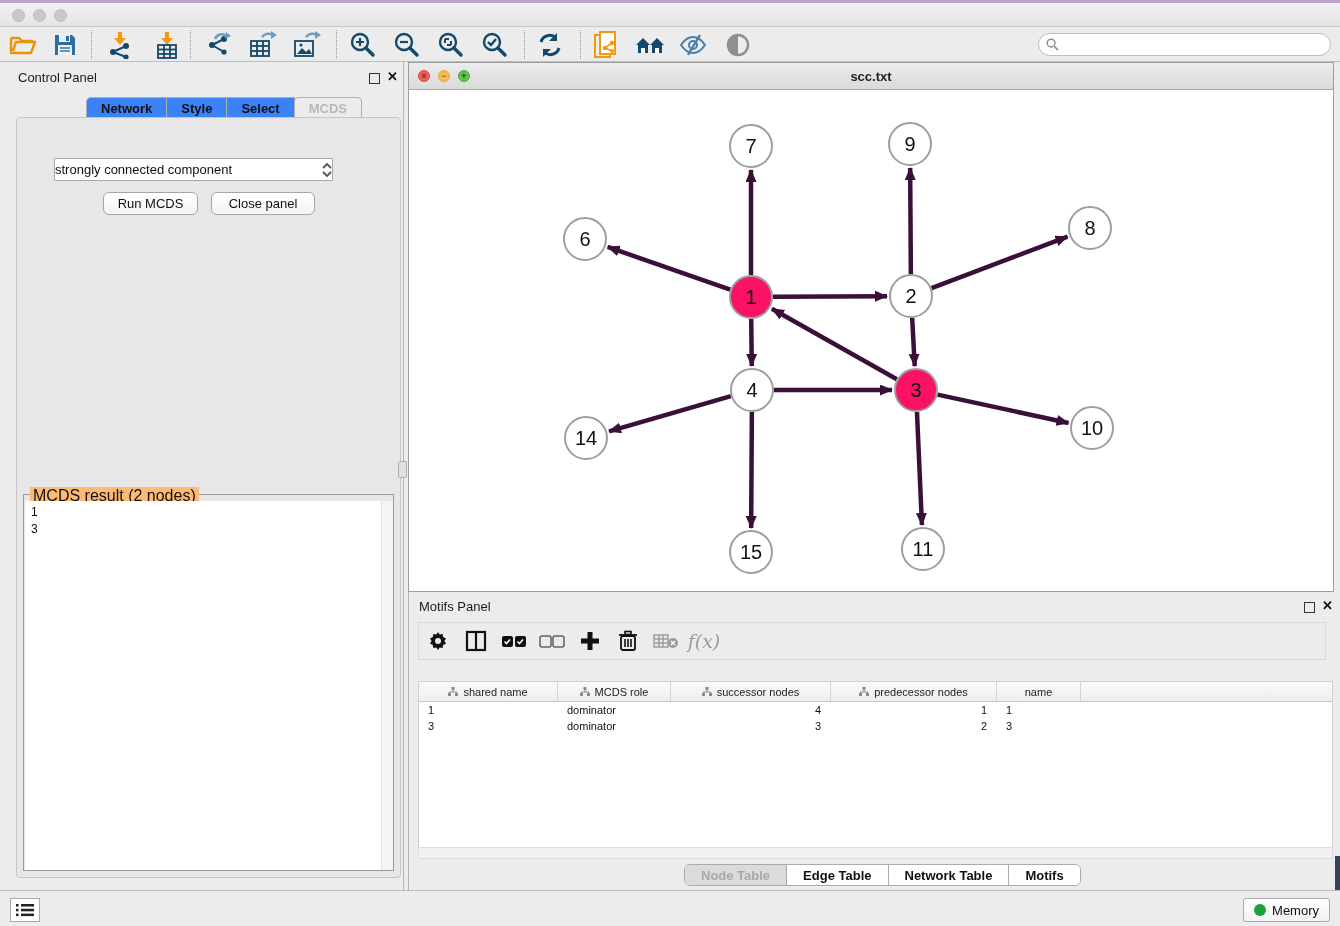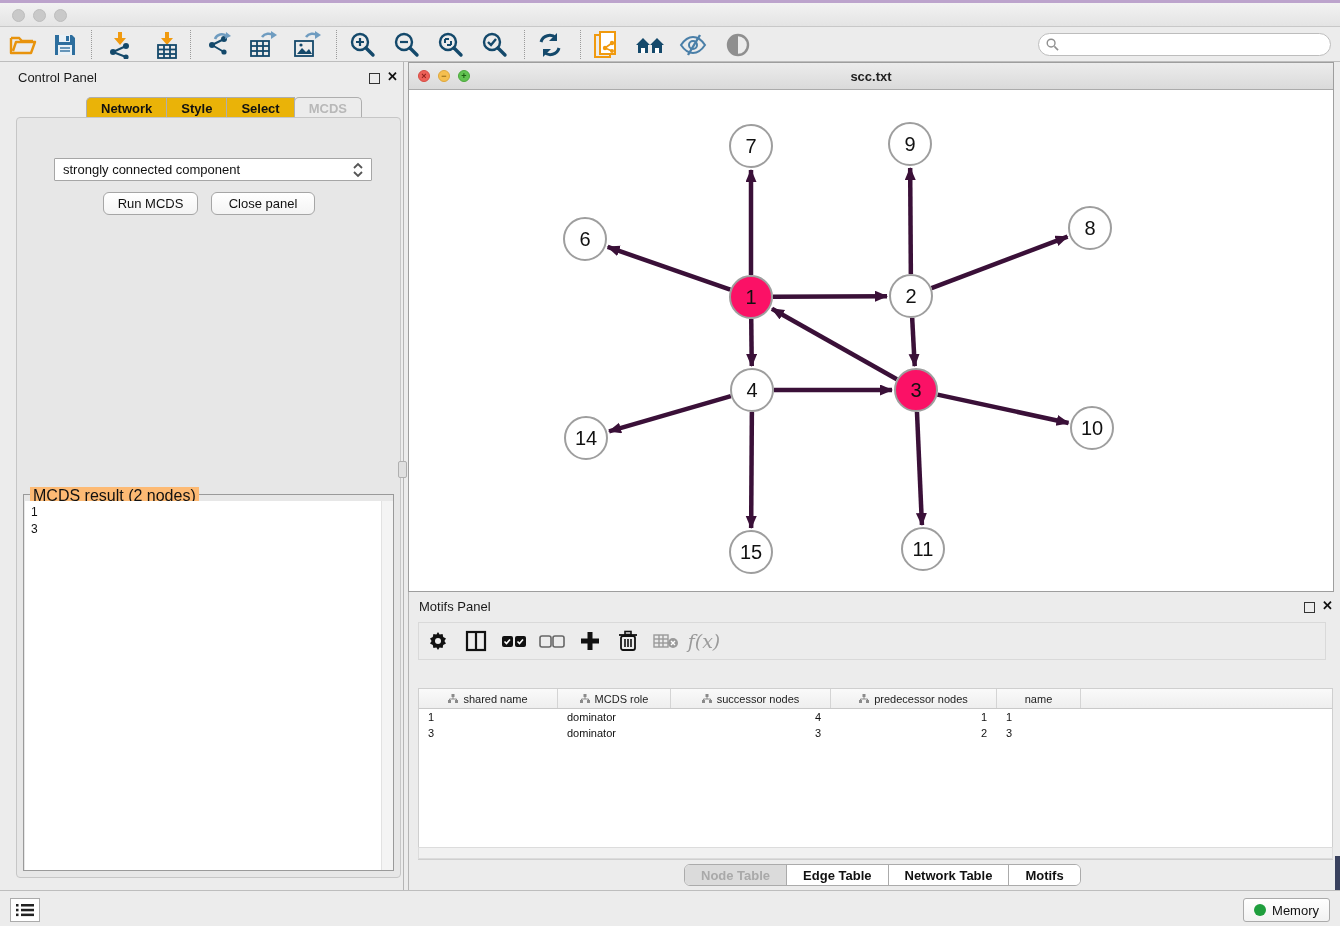--- a/index.html
+++ b/index.html
@@ -30,30 +30,30 @@
   .panel-divider-v { position:absolute; left:403px; top:62px; width:1px; height:828px; background:#b5b5b5; }
   .grip-v { position:absolute; left:398px; top:461px; width:9px; height:17px; background:#e0e0e0; border:1px solid #b0b0b0; border-radius:2px; }
   .grip-h { position:absolute; left:855px; top:587px; width:16px; height:8px; background:#e0e0e0; border:1px solid #b8b8b8; border-radius:2px; }
 
   .panel-head { position:absolute; left:10px; top:8px; font-size:13px; color:#1a1a1a; }
   .panel-float { position:absolute; width:11px; height:11px; border:1.5px solid #333; top:11px; }
   .panel-close { position:absolute; top:7px; font-size:13px; font-weight:bold; color:#111; }
   .cp-float { left:361px; } .cp-close { left:379px; }
 
   .cp-tabs { position:absolute; left:78px; top:35px; height:21px; display:flex; }
-  .cp-tab { height:21px; border:1px solid #aeaeae; border-bottom:none; background:#eab308;
+  .cp-tab { height:21px; border:1px solid #aeaeae; border-bottom:none; background:#3b82f6;
     font-size:13px; font-weight:600; color:#111; display:flex; align-items:center; justify-content:center; padding:0 14px; margin-right:-1px; }
   .cp-tab.first { border-radius:5px 0 0 0; }
   .cp-tab.selected { background:#ececec; color:#b8b8b8; border-radius:5px 5px 0 0; font-weight:600; }
 
   .cp-content { position:absolute; left:8px; top:55px; width:385px; height:761px;
     background:#e7e7e7; border:1px solid #c6c6c6; border-radius:4px; }
   .opt-label { position:absolute; left:0; top:20px; width:100%; text-align:center; font-size:13px; color:#111; }
-  .opt-select { position:absolute; left:37px; top:40px; width:318px; height:23px; background:#fff;
-    border:1px solid #a6a6a6; border-radius:1px; display:flex; align-items:center; padding:0 8px; font-size:13px; color:#111; }
+  .opt-select { position:absolute; left:37px; top:40px; width:279px; height:23px; background:#fff;
+    border:1px solid #a6a6a6; border-radius:1px; display:flex; align-items:center; padding:0 0; font-size:13px; color:#111; }
   .opt-select .sel-text { flex:1; }
   .cp-btn { position:absolute; height:23px; background:linear-gradient(#ffffff,#f4f4f4); border:1px solid #a6a6a6;
     border-radius:6px; font-size:13px; color:#111; display:flex; align-items:center; justify-content:center; font-family:"Liberation Sans",sans-serif; }
   .btn-run { left:86px; top:74px; width:95px; }
   .btn-close { left:194px; top:74px; width:104px; }
 
   .result-group { position:absolute; left:6px; top:376px; width:371px; height:377px; border:1px solid #9a9a9a; }
   .result-label { position:absolute; left:6px; top:-8px; background:#fdba74; padding:0 3px; font-size:16px; color:#111; }
   .result-area { position:absolute; left:1px; top:6px; width:368px; height:369px; background:#fff; }
   .result-text { position:absolute; left:6px; top:3px; font-size:12px; color:#111; line-height:17px; white-space:pre; }
@@ -72,21 +72,21 @@
   .net-canvas { position:absolute; left:0; top:27px; width:924px; height:501px; background:#fff; }
 
   
   .table-panel { position:absolute; left:408px; top:592px; width:926px; height:298px; background:#ececec; border-left:1px solid #b5b5b5; }
   .tp-head { position:absolute; left:10px; top:7px; font-size:13px; color:#1a1a1a; }
   .tp-float { left:895px; } .tp-close { left:913px; }
   .tp-toolbar { position:absolute; left:9px; top:30px; width:908px; height:38px; background:#ececec; border:1px solid #d9d9d9; display:flex; align-items:center; }
   .tpi { width:38px; height:30px; display:flex; align-items:center; justify-content:center; }
   .fx { font-family:"DejaVu Serif", serif; font-style:italic; font-size:19px; color:#9a9a9a; }
 
-  .grid-wrap { position:absolute; left:9px; top:96px; width:915px; height:172px; background:#fff; border:1px solid #cfcfcf; }
+  .grid-wrap { position:absolute; left:9px; top:89px; width:915px; height:172px; background:#fff; border:1px solid #cfcfcf; }
   .grid-header { display:flex; height:20px; background:linear-gradient(#fafafa,#eeeeee); border-bottom:1px solid #c9c9c9; }
   .gh-cell { display:flex; align-items:center; justify-content:center; gap:5px; font-size:11px; color:#222;
     border-right:1px solid #d4d4d4; position:relative; }
   .grid-row { display:flex; height:16px; font-size:11px; color:#111; }
   .gc { display:flex; align-items:center; }
   .gc.l { justify-content:flex-start; padding-left:9px; }
   .gc.r { justify-content:flex-end; padding-right:10px; }
   .hscroll { position:absolute; left:9px; top:255px; width:915px; height:12px; background:#f1f1f1; border:1px solid #dcdcdc; }
 
   .tp-tabs { position:absolute; left:275px; top:272px; height:22px; display:flex; border:1px solid #ababab; border-radius:6px; overflow:hidden; background:#fff; }

